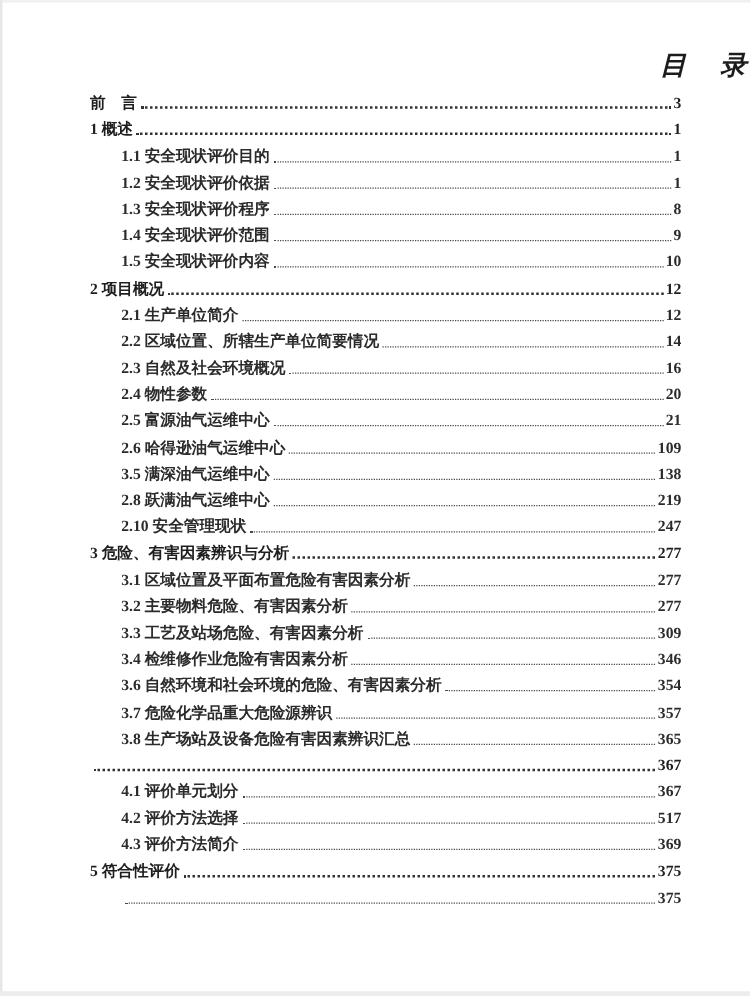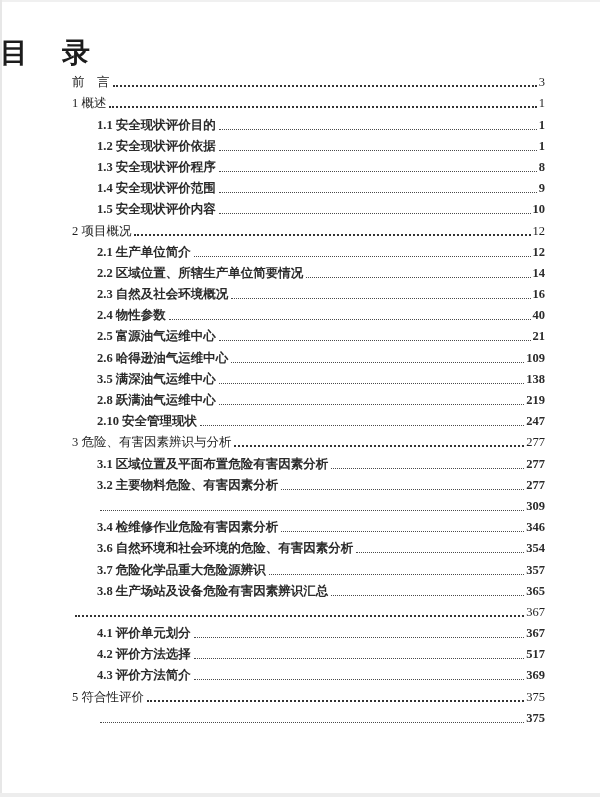--- a/index.html
+++ b/index.html
@@ -34,39 +34,40 @@
   }
   .edge-bottom {
     position: absolute;
     left: 0; bottom: 0;
     width: 100%; height: 4px;
     background: #ededed;
   }
   .doc-title {
     margin: 0;
     padding-top: 39px;
-    text-align: left;
-    font-size: 28px;
+    text-align: right;
+    font-size: 21px;
     line-height: 27px;
     font-weight: bold;
     color: #1c1c1c;
     letter-spacing: 3px;
+    font-style: italic;
   }
   .toc {
     margin: 3px 55px 0 72px;
   }
   .toc-row {
     display: flex;
     align-items: flex-end;
     height: 21.2px;
     font-size: 12.5px;
     color: #252525;
   }
   .toc-row.level-1 {
-    font-weight: normal;
+    font-weight: bold;
     color: #1e1e1e;
   }
   .toc-row.level-2 {
     padding-left: 25px;
     font-weight: bold;
     color: #2b2b2b;
   }
   .toc-label {
     white-space: nowrap;
     line-height: 16px;
@@ -158,21 +159,21 @@
 
   <div class="toc-row level-2">
     <span class="toc-label">2.3 自然及社会环境概况</span>
     <span class="leader"></span>
     <span class="toc-page">16</span>
   </div>
 
   <div class="toc-row level-2">
     <span class="toc-label">2.4 物性参数</span>
     <span class="leader"></span>
-    <span class="toc-page">40</span>
+    <span class="toc-page">20</span>
   </div>
 
   <div class="toc-row level-2">
     <span class="toc-label">2.5 富源油气运维中心</span>
     <span class="leader"></span>
     <span class="toc-page">21</span>
   </div>
 
   <div class="toc-row level-2">
     <span class="toc-label">2.6 哈得逊油气运维中心</span>
@@ -211,20 +212,21 @@
     <span class="toc-page">277</span>
   </div>
 
   <div class="toc-row level-2">
     <span class="toc-label">3.2 主要物料危险、有害因素分析</span>
     <span class="leader"></span>
     <span class="toc-page">277</span>
   </div>
 
   <div class="toc-row level-2">
+    <span class="toc-label">3.3 工艺及站场危险、有害因素分析</span>
     <span class="leader"></span>
     <span class="toc-page">309</span>
   </div>
 
   <div class="toc-row level-2">
     <span class="toc-label">3.4 检维修作业危险有害因素分析</span>
     <span class="leader"></span>
     <span class="toc-page">346</span>
   </div>
 

